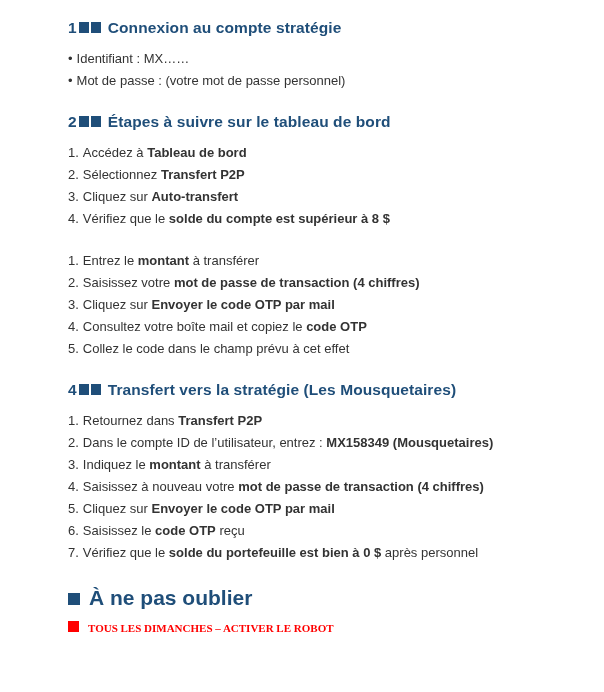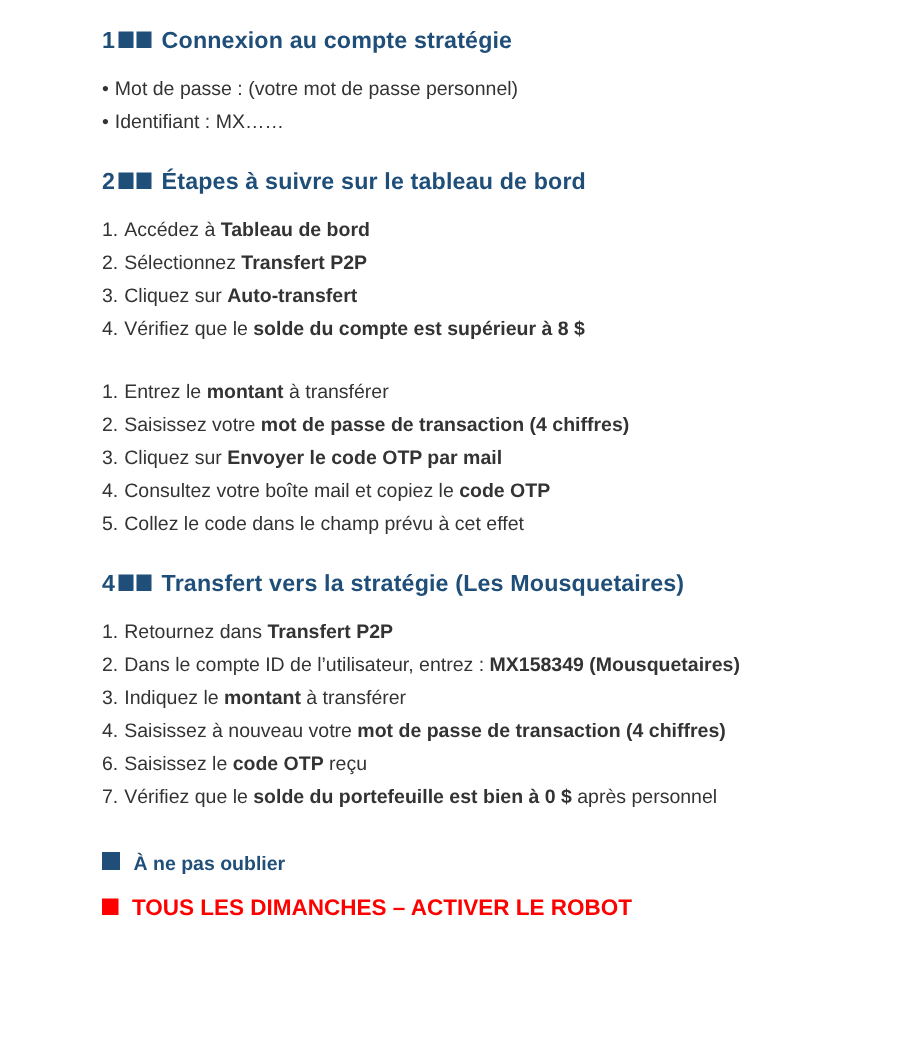--- a/index.html
+++ b/index.html
@@ -40,40 +40,40 @@
   .sec-title{margin-left:7px;}
   .item{line-height:22px;white-space:nowrap;}
   .marker{margin-right:4px;}
   .b{font-weight:bold;}
   .footer{margin-top:24px;}
   .footer-line{
     font-weight:bold;
     line-height:20px;
     white-space:nowrap;
   }
-  .reminder{color:var(--heading);font-size:13px;}
-  .warning{color:var(--warning);font-size:15px;margin-top:10px;}
+  .reminder{color:var(--heading);font-size:21px;}
+  .warning{color:var(--warning);font-size:11px;margin-top:10px;font-family:Liberation Serif, serif;}
   .fsq{
     display:inline-block;
     width:12px;height:12px;
     margin-right:9px;
   }
   .fsq.blue{background:var(--heading);}
   .fsq.red{background:var(--warning);width:11px;height:11px;}
 </style>
 </head>
 <body>
 
 <div class="doc">
   <div>
       <section>
         <h2 class="sec-head"><span>1</span><span class="sq"></span><span class="sq"></span><span class="sec-title">Connexion au compte stratégie</span></h2>
         <div class="items">
+          <div class="item"><span class="marker">•</span><span>Identifiant : MX……</span></div>
           <div class="item"><span class="marker">•</span><span>Mot de passe : (votre mot de passe personnel)</span></div>
-          <div class="item"><span class="marker">•</span><span>Identifiant : MX……</span></div>
         </div>
       </section>
       <section>
         <h2 class="sec-head"><span>2</span><span class="sq"></span><span class="sq"></span><span class="sec-title">Étapes à suivre sur le tableau de bord</span></h2>
         <div class="items">
           <div class="item"><span class="marker">1.</span><span>Accédez à </span><span class="b">Tableau de bord</span></div>
           <div class="item"><span class="marker">2.</span><span>Sélectionnez </span><span class="b">Transfert P2P</span></div>
           <div class="item"><span class="marker">3.</span><span>Cliquez sur </span><span class="b">Auto-transfert</span></div>
           <div class="item"><span class="marker">4.</span><span>Vérifiez que le </span><span class="b">solde du compte est supérieur à 8 $</span></div>
         </div>
@@ -87,20 +87,21 @@
           <div class="item"><span class="marker">5.</span><span>Collez le code dans le champ prévu à cet effet</span></div>
         </div>
       </section>
       <section>
         <h2 class="sec-head"><span>4</span><span class="sq"></span><span class="sq"></span><span class="sec-title">Transfert vers la stratégie (Les Mousquetaires)</span></h2>
         <div class="items">
           <div class="item"><span class="marker">1.</span><span>Retournez dans </span><span class="b">Transfert P2P</span></div>
           <div class="item"><span class="marker">2.</span><span>Dans le compte ID de l’utilisateur, entrez : </span><span class="b">MX158349 (Mousquetaires)</span></div>
           <div class="item"><span class="marker">3.</span><span>Indiquez le </span><span class="b">montant</span><span> à transférer</span></div>
           <div class="item"><span class="marker">4.</span><span>Saisissez à nouveau votre </span><span class="b">mot de passe de transaction (4 chiffres)</span></div>
+          <div class="item"><span class="marker">5.</span><span>Cliquez sur </span><span class="b">Envoyer le code OTP par mail</span></div>
           <div class="item"><span class="marker">6.</span><span>Saisissez le </span><span class="b">code OTP</span><span> reçu</span></div>
           <div class="item"><span class="marker">7.</span><span>Vérifiez que le </span><span class="b">solde du portefeuille est bien à 0 $</span><span> après personnel</span></div>
         </div>
       </section>
     </div>
 
   <div class="footer">
     <div class="footer-line reminder">
       <span class="fsq blue"></span><span>À ne pas oublier</span>
     </div>

